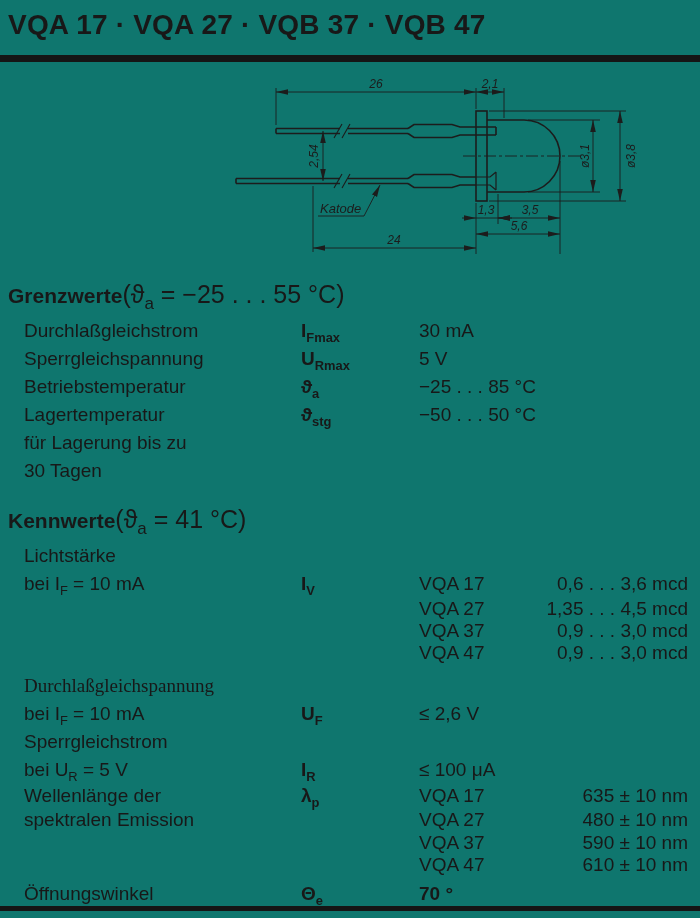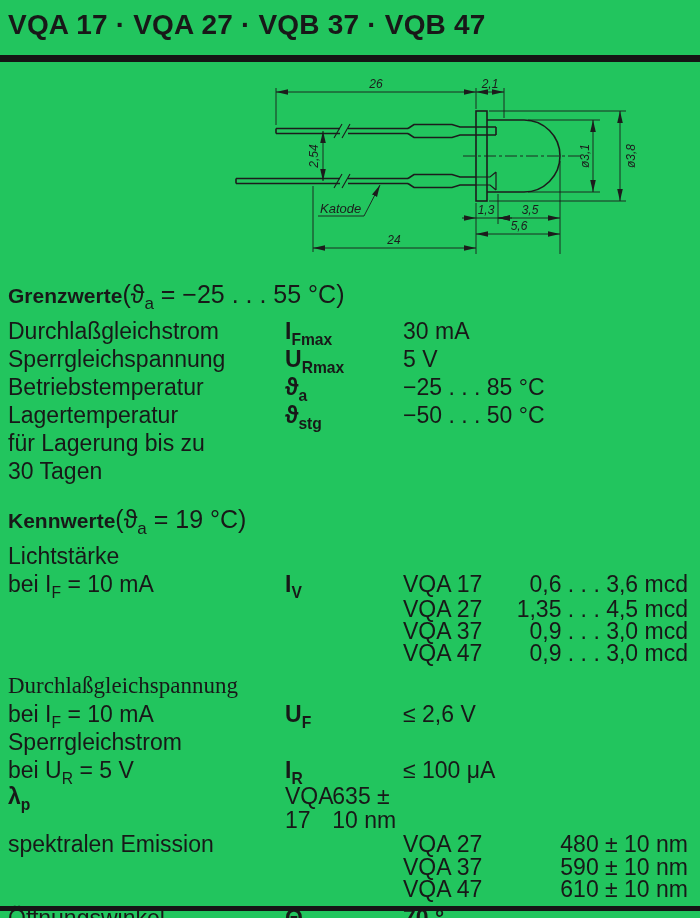--- a/index.html
+++ b/index.html
@@ -1,37 +1,37 @@
 <!DOCTYPE html>
 <html><head>
 <meta charset="utf-8">
 <style>
   * { margin:0; padding:0; box-sizing:border-box; }
   html,body { background:#d9d9d9; }
   body { width:700px; height:918px; font-family:"Liberation Sans", sans-serif; }
-  .page { position:relative; width:700px; height:918px; background:#22c55e; color:#181818; overflow:hidden; }
+  .page { position:relative; width:700px; height:918px; background:#0f766e; color:#181818; overflow:hidden; }
 
   .titlebar { padding:9px 8px 0 8px; height:55px; }
   .title { font-size:28px; font-weight:bold; letter-spacing:0.2px; }
 
   .rule { background:#151515; height:7px; width:100%; }
   .rule-bottom { position:absolute; left:0; bottom:7px; height:5px; }
 
   .drawing-wrap { position:relative; height:208px; }
   svg.drawing { position:absolute; top:14px; right:2px; }
   .dimtxt { font-family:"Liberation Sans", sans-serif; font-size:12px; font-style:italic; fill:#1c1c1c; }
   .cathtxt { font-family:"Liberation Sans", sans-serif; font-size:13px; font-style:italic; fill:#1c1c1c; }
 
   .section { padding:0 12px 0 8px; }
   .section-heading { margin-top:10px; line-height:28px; font-size:19px; }
   .hd { font-weight:bold; font-size:21px; margin-right:0; }
   .cond { font-size:25px; }
 
   .rows { margin-top:6px; }
-  .trow { display:grid; grid-template-columns:277px 118px 1fr; line-height:28px; font-size:23px; align-items:baseline; }
+  .trow { display:grid; grid-template-columns:277px 118px 1fr; line-height:28px; font-size:19px; align-items:baseline;margin-left:16px; }
   .trow.tight { line-height:22px; }
   .trow.mid { line-height:24px; }
   .mt8 { margin-top:8px;font-family:Liberation Serif, serif; }
   .mt4 { margin-top:4px; }
   .mt20 { margin-top:20px; }
 
   .c-sym { font-weight:bold; }
   .c-val { text-align:left; }
   .c-val.bold { font-weight:bold; }
   .c-var { display:flex; justify-content:space-between; }
@@ -144,21 +144,21 @@
         <div class="c-label">für Lagerung bis zu</div>
       </div>
       <div class="trow">
         <div class="c-label">30 Tagen</div>
       </div>
     </div>
   </section>
 
   <section class="section">
     <div class="section-heading mt20">
-      <span class="hd">Kennwerte</span><span class="cond"><span>(ϑ</span><sub class="s">a</sub><span> = 19 °C)</span></span>
+      <span class="hd">Kennwerte</span><span class="cond"><span>(ϑ</span><sub class="s">a</sub><span> = 41 °C)</span></span>
     </div>
     <div class="rows">
 
       <div class="trow">
         <div class="c-label">Lichtstärke</div>
       </div>
       <div class="trow">
         <div class="c-label"><span>bei I</span><sub class="s">F</sub><span> = 10 mA</span></div>
         <div class="c-sym"><span>I</span><sub class="s">V</sub></div>
         <div class="c-var">
@@ -203,20 +203,21 @@
       <div class="trow">
         <div class="c-label">Sperrgleichstrom</div>
       </div>
       <div class="trow">
         <div class="c-label"><span>bei U</span><sub class="s">R</sub><span> = 5 V</span></div>
         <div class="c-sym"><span>I</span><sub class="s">R</sub></div>
         <div class="c-val">≤ 100 μA</div>
       </div>
 
       <div class="trow mid">
+        <div class="c-label">Wellenlänge der</div>
         <div class="c-sym"><span>λ</span><sub class="s">p</sub></div>
         <div class="c-var">
             <span>VQA 17</span>
             <span>635 ± 10 nm</span>
           </div>
       </div>
       <div class="trow mid">
         <div class="c-label">spektralen Emission</div>
         <div class="c-sym"></div>
         <div class="c-var">

